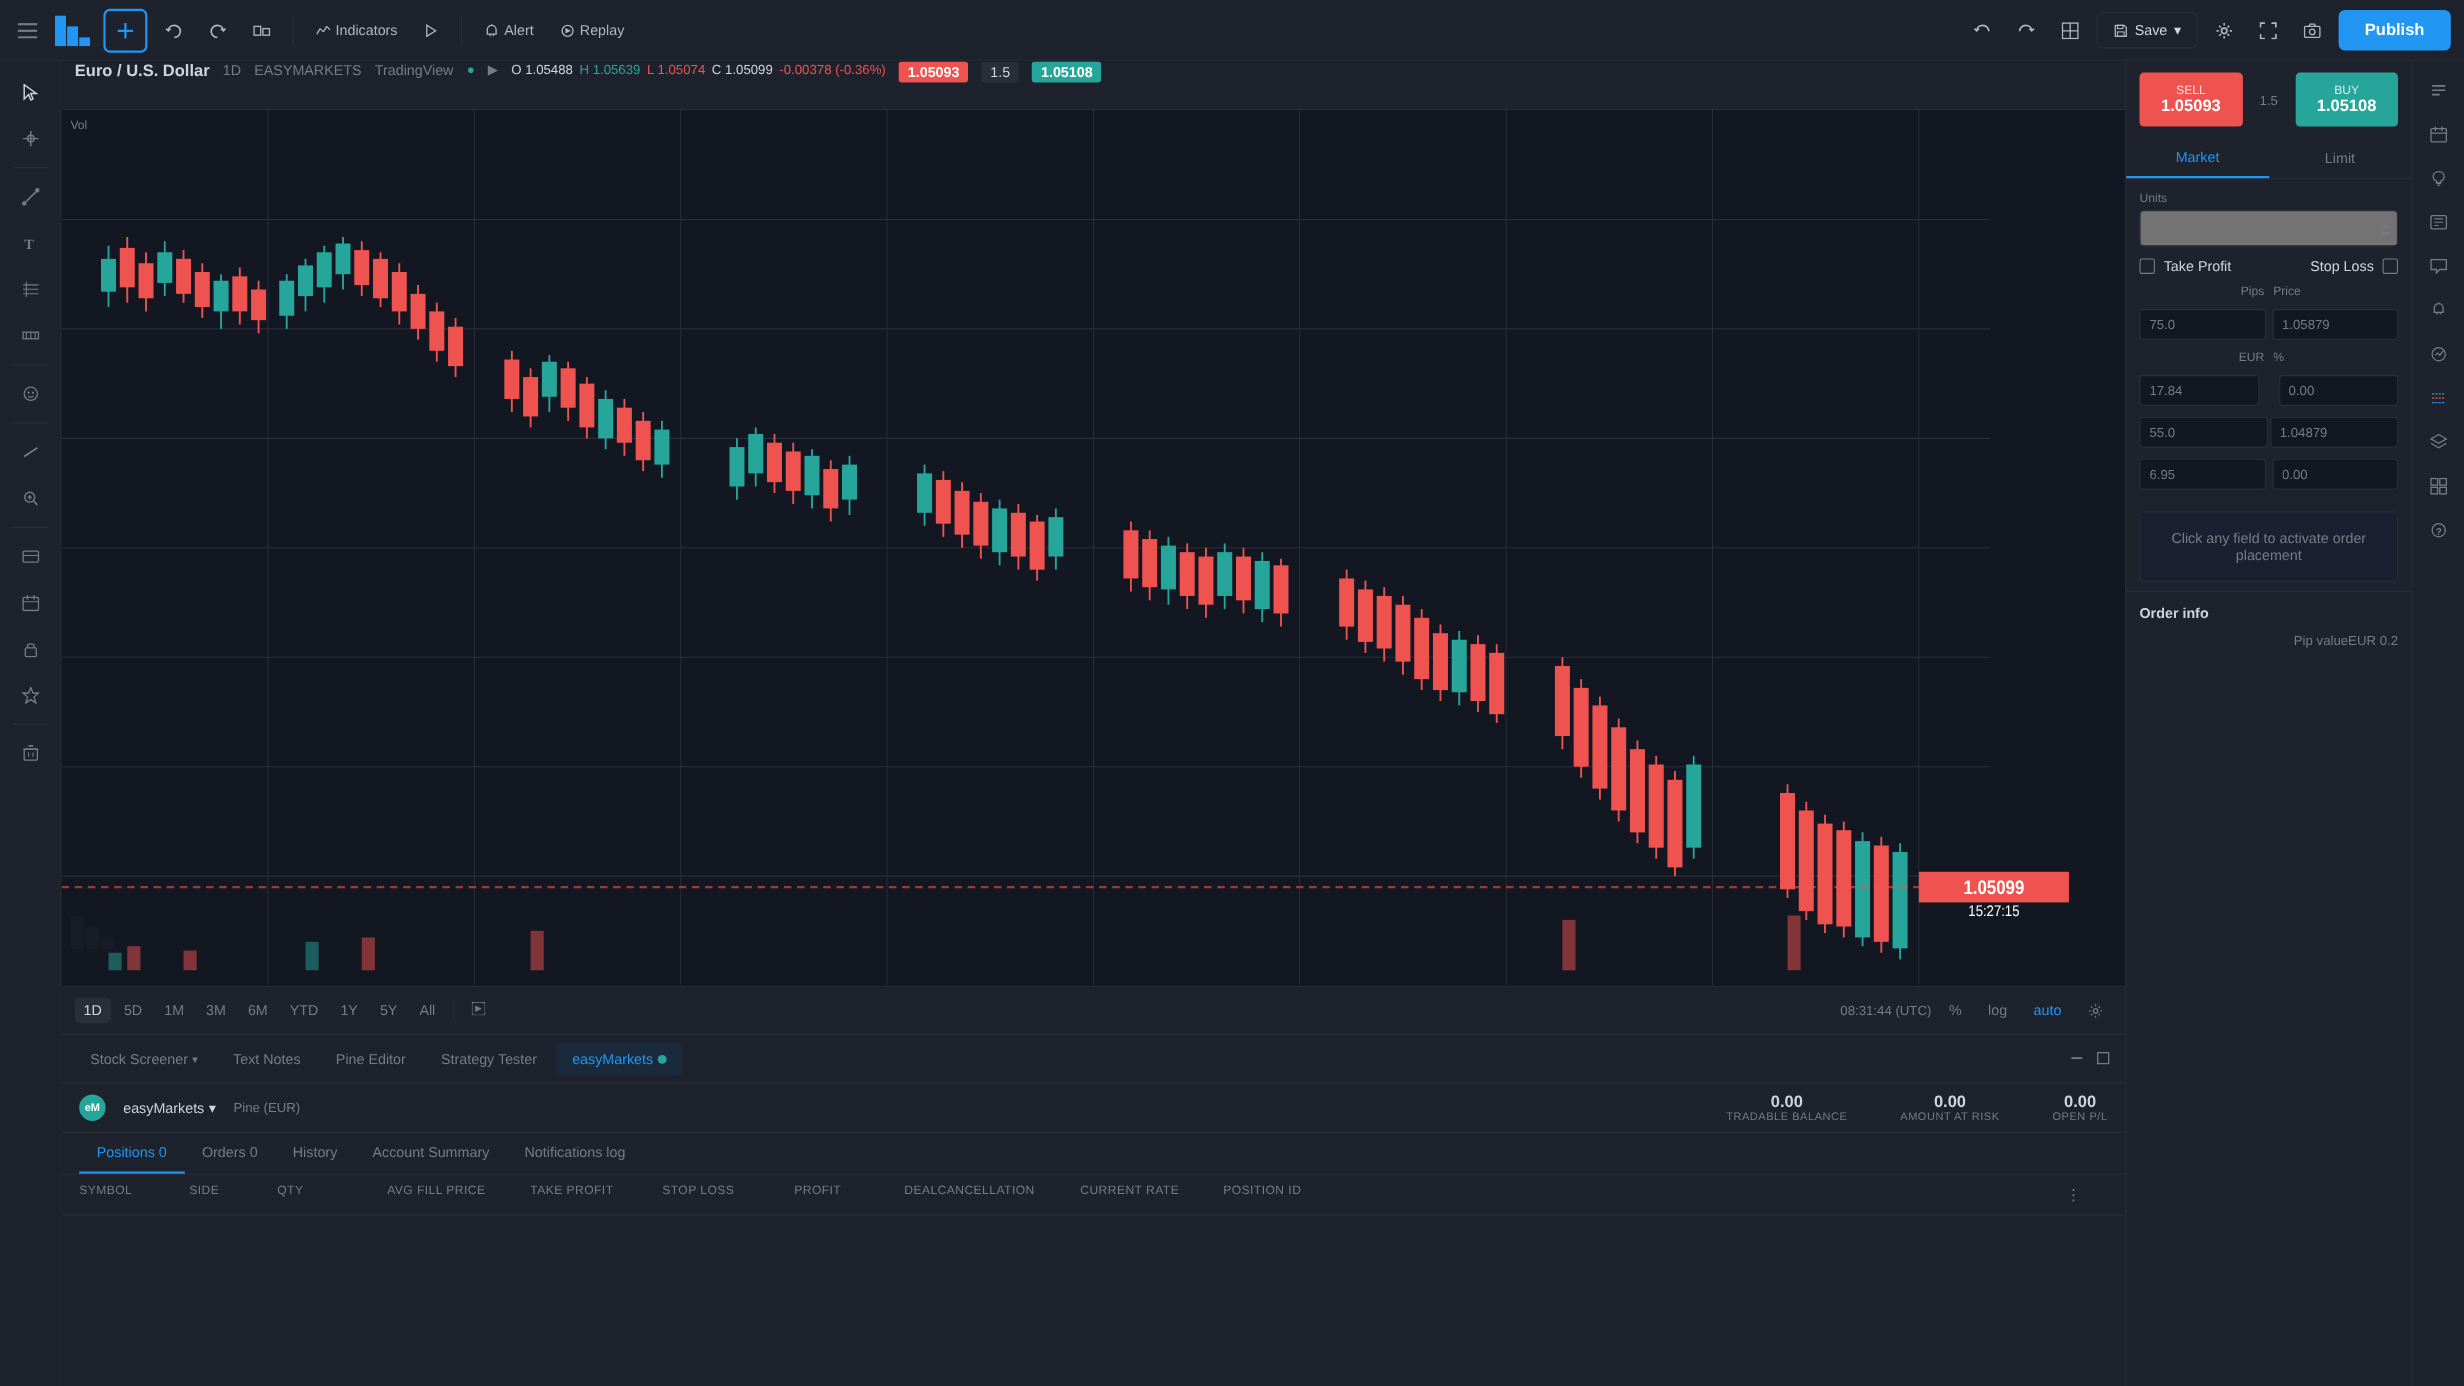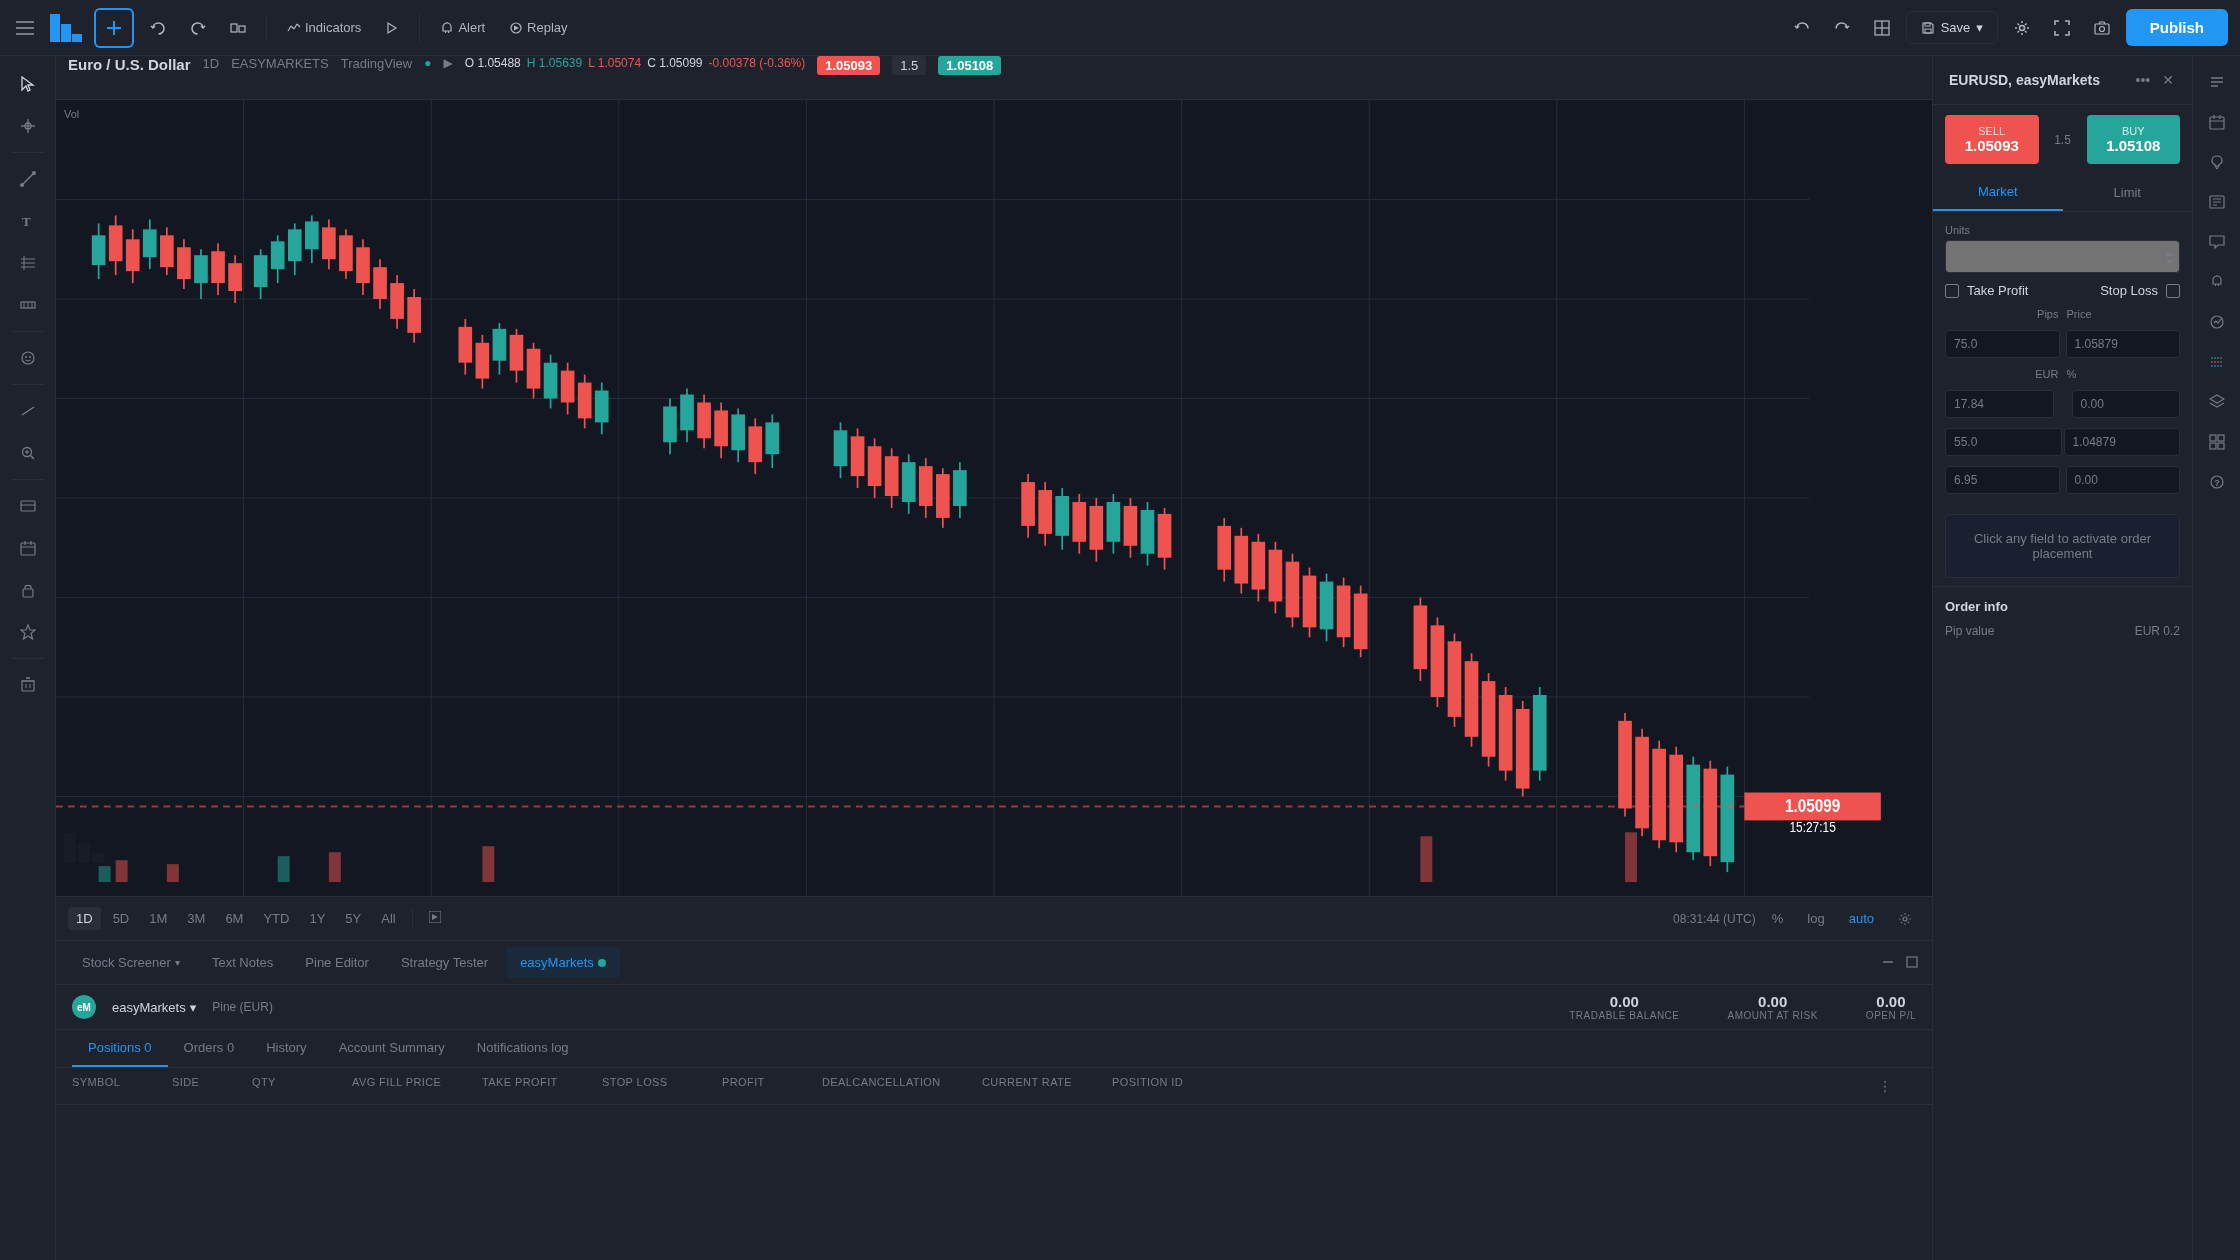--- a/index.html
+++ b/index.html
@@ -318,21 +318,21 @@
       padding: 16px;
       text-align: center;
       color: #787b86;
       font-size: 13px;
       margin: 8px 12px;
     }
 
     
     .order-info { padding: 12px; border-top: 1px solid #2a2e39; }
     .order-info-title { font-size: 13px; font-weight: 600; color: #d1d4dc; margin-bottom: 8px; }
-    .order-info-row { display: flex; justify-content: space-between; font-size: 12px; color: #787b86; padding: 2px 0; }
+    .order-info-row { display: flex; justify-content: flex-end; font-size: 12px; color: #787b86; padding: 2px 0; }
 
     
     .far-right {
       width: 48px;
       background: #1e222d;
       border-left: 1px solid #2a2e39;
       display: flex;
       flex-direction: column;
       align-items: center;
       padding: 8px 0;
@@ -943,27 +943,20 @@
         <span class="col-id">Position id</span>
         <span class="col-actions">
           <button class="icon-btn">⋮</button>
         </span>
       </div>
     </div>
   </div>
 
   <div class="right-panel">
 
-    <div class="right-panel-header">
-      <span class="right-panel-title">EURUSD, easyMarkets</span>
-      <div class="right-panel-actions">
-        <button class="icon-btn">•••</button>
-        <button class="icon-btn">✕</button>
-      </div>
-    </div>
 
     <div class="bs-container">
       <button class="sell-btn">
         <div class="sell-label">SELL</div>
         <div class="sell-price">1.05093</div>
       </button>
       <div class="spread-center">1.5</div>
       <button class="buy-btn">
         <div class="sell-label">BUY</div>
         <div class="sell-price">1.05108</div>

